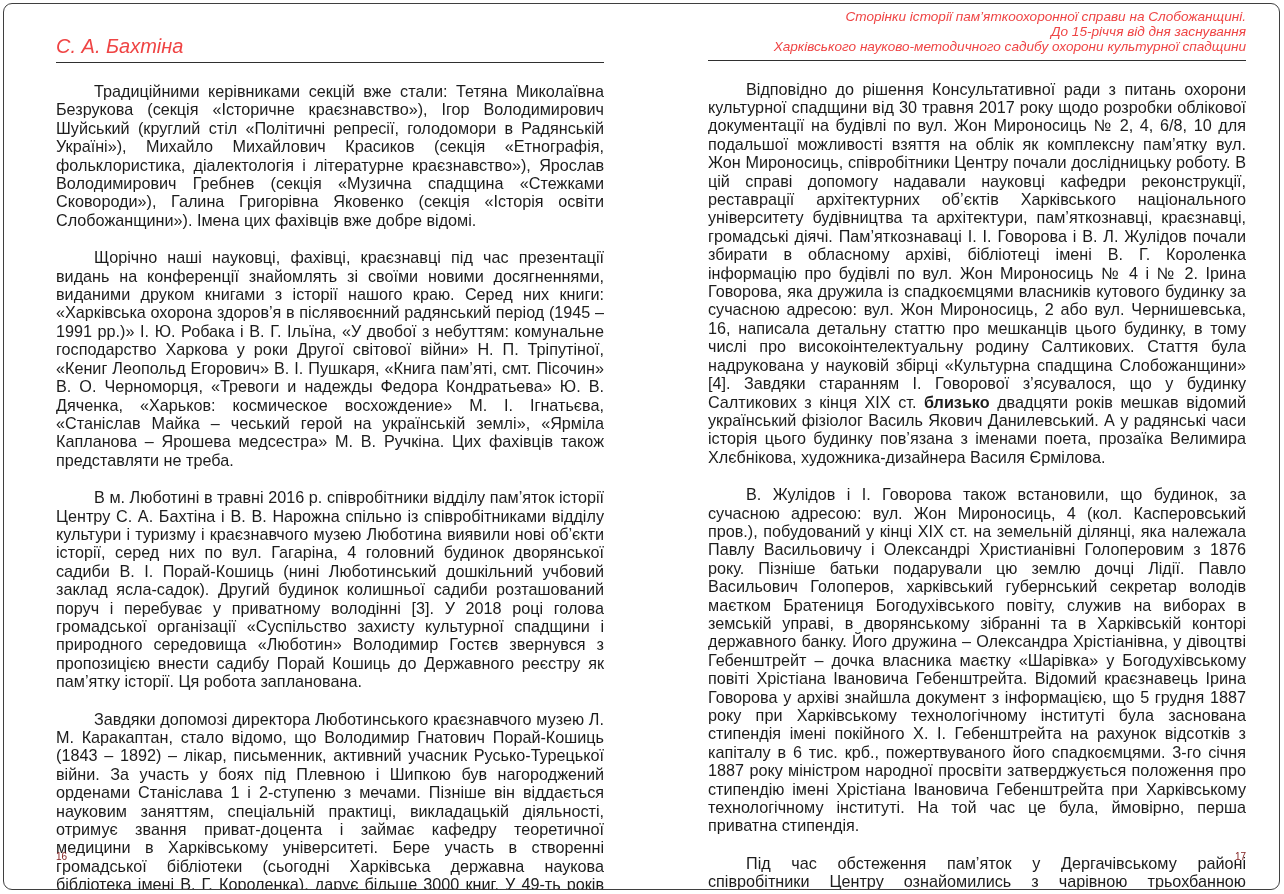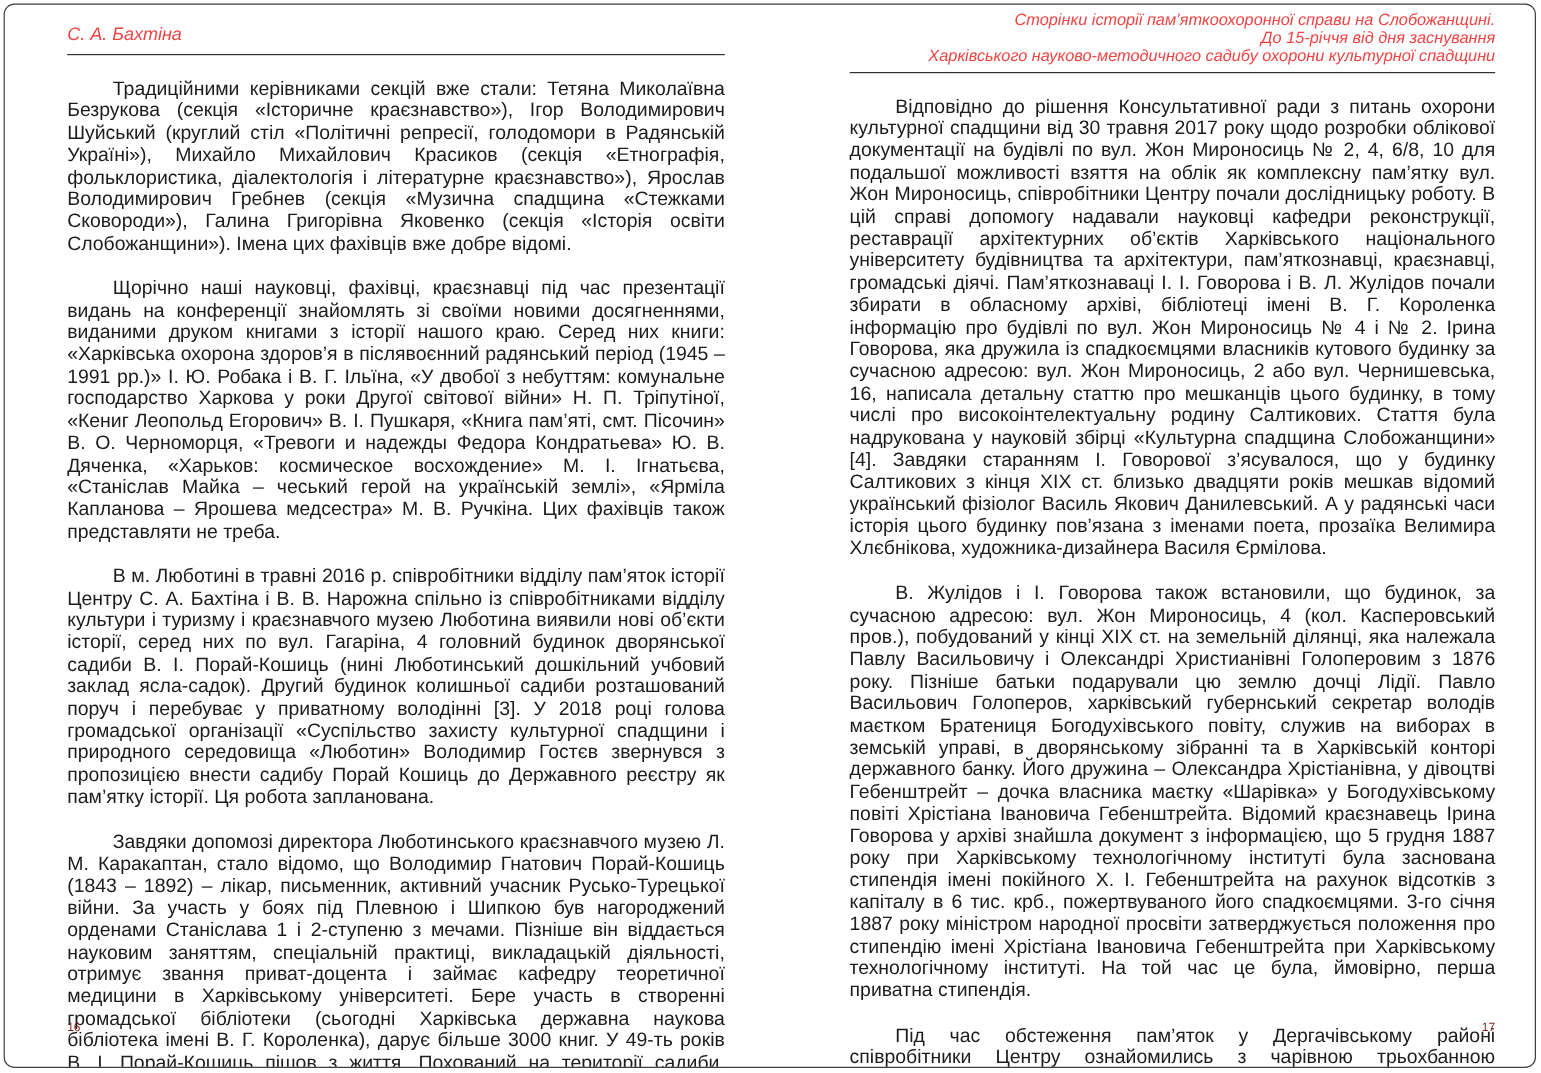--- a/index.html
+++ b/index.html
@@ -17,39 +17,39 @@
   .page { position: absolute; top: 0; height: 100%; }
   .page.left  { left: 52px;  width: 548px; }
   .page.right { left: 704px; width: 538px; }
 
   .running-head {
     font-style: italic;
     color: #ef4444;
     border-bottom: 1.5px solid #2f2f2f;
   }
   .page.left .running-head {
-    margin-top: 17px; padding-bottom: 8px;
-    font-size: 15px; line-height: 16px;
+    margin-top: 34px; padding-bottom: 8px;
+    font-size: 20px; line-height: 16px;
   }
   .page.right .running-head {
     margin-top: 5px; padding-bottom: 5px;
     font-size: 13.6px; line-height: 15.2px;
     text-align: right;
   }
 
   .body-text {
     margin-top: 7px;
     font-size: 16.2px; line-height: 18.4px;
     text-align: justify;
     text-justify: inter-word;
     hyphens: auto;
   }
   .body-text p { margin: 0; }
   .body-text p.indent { text-indent: 38px; margin-top: 19px; }
-  .body-text .b { font-weight: normal; }
+  .body-text .b { font-weight: bold; }
 
   .page-number {
     position: absolute; bottom: 25px;
     font-size: 10px; line-height: 15px; color: #7f1d1d;
   }
   .page-number.pn-left  { left: 0; }
   .page-number.pn-right { right: 0; text-align: center; }
 </style>
 </head>
 <body>

